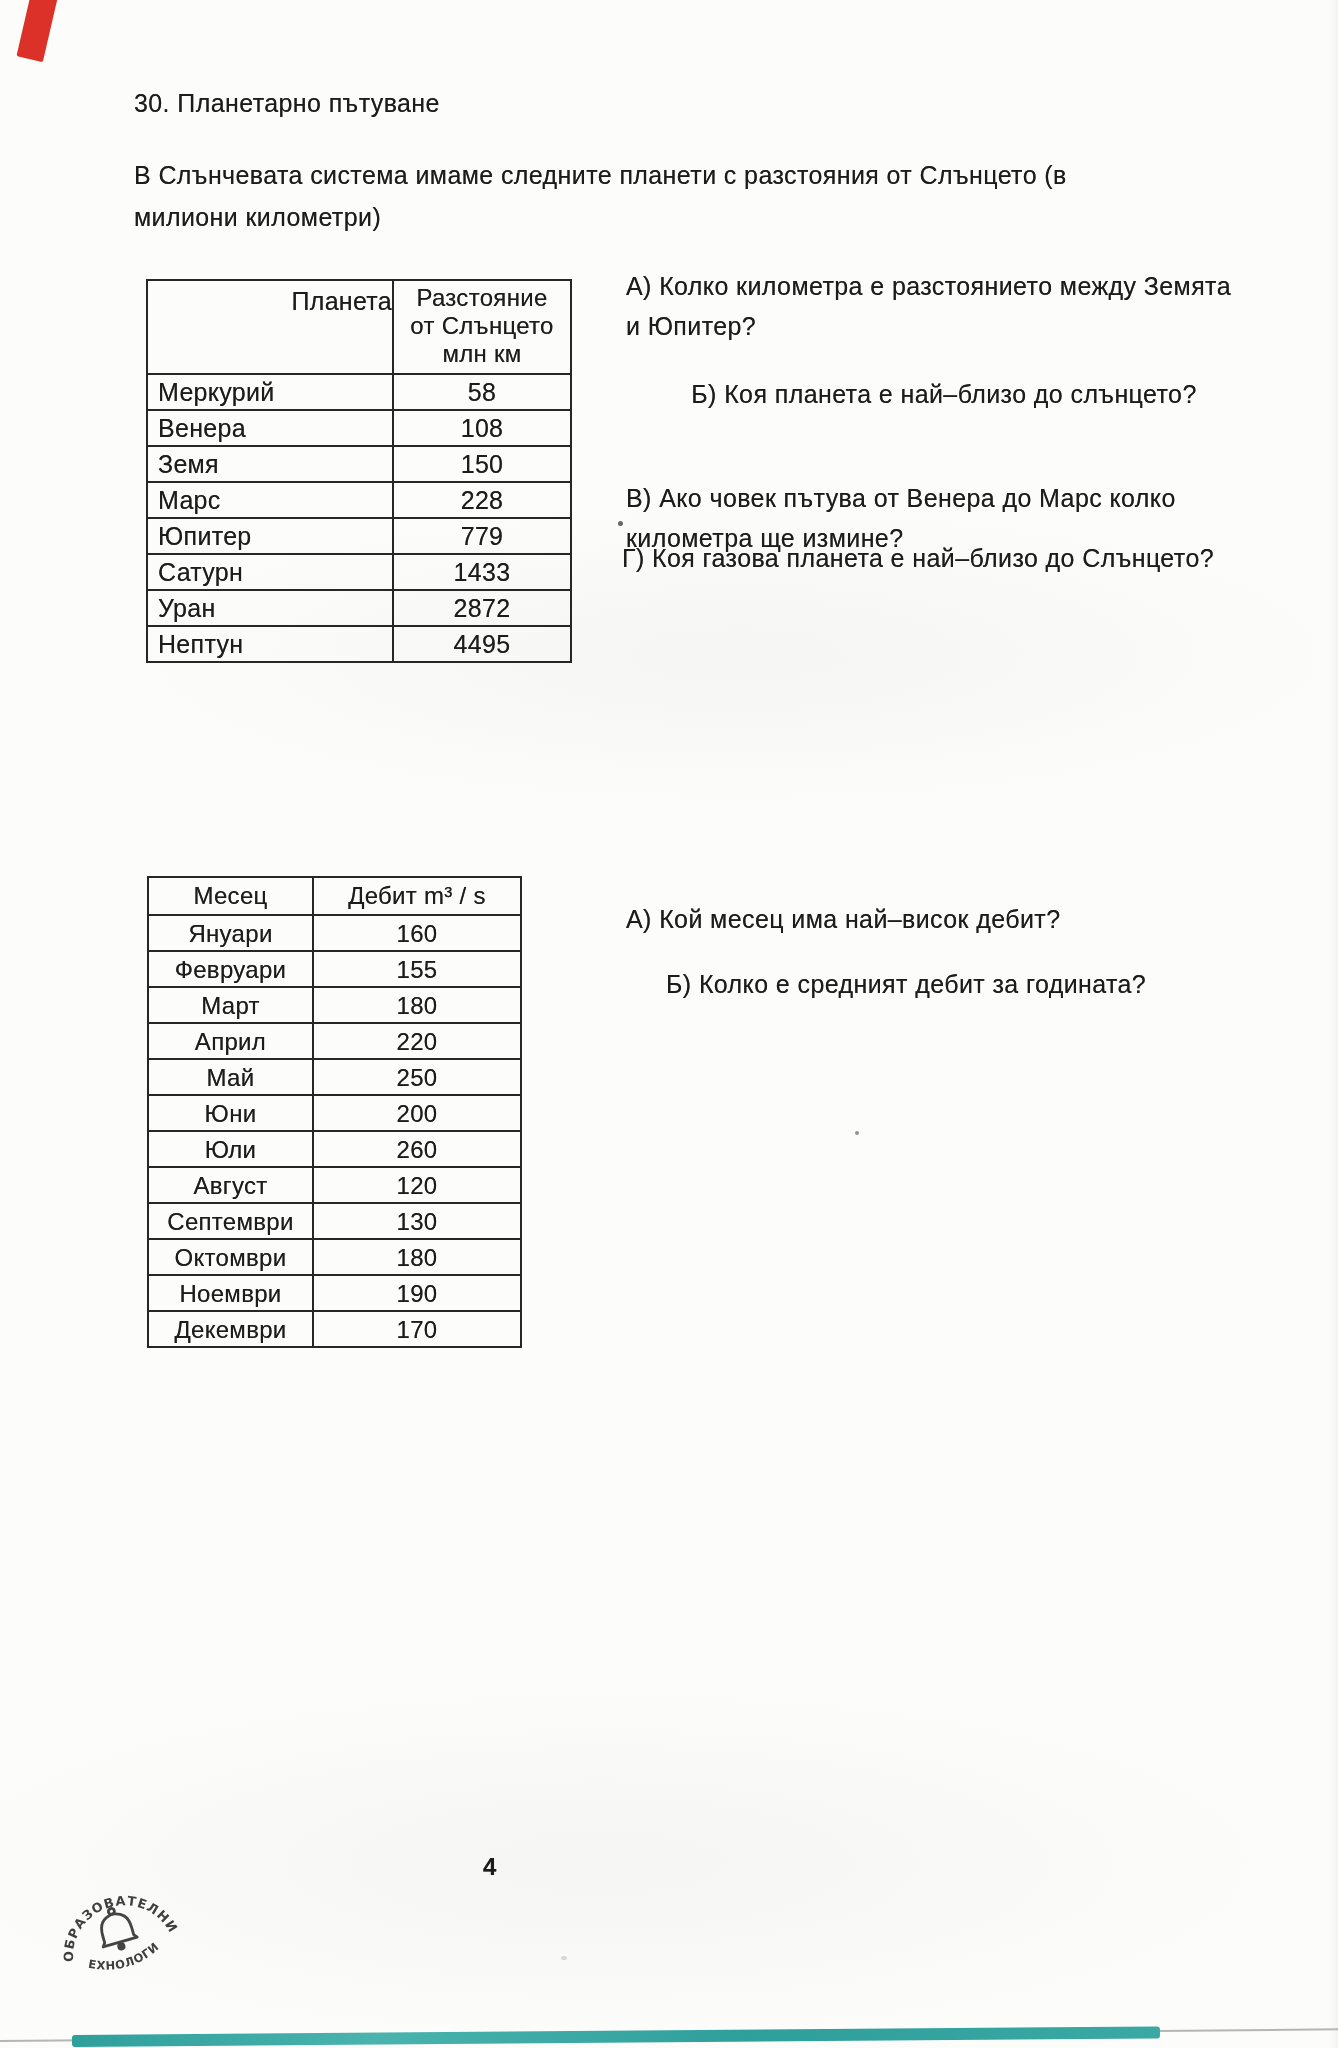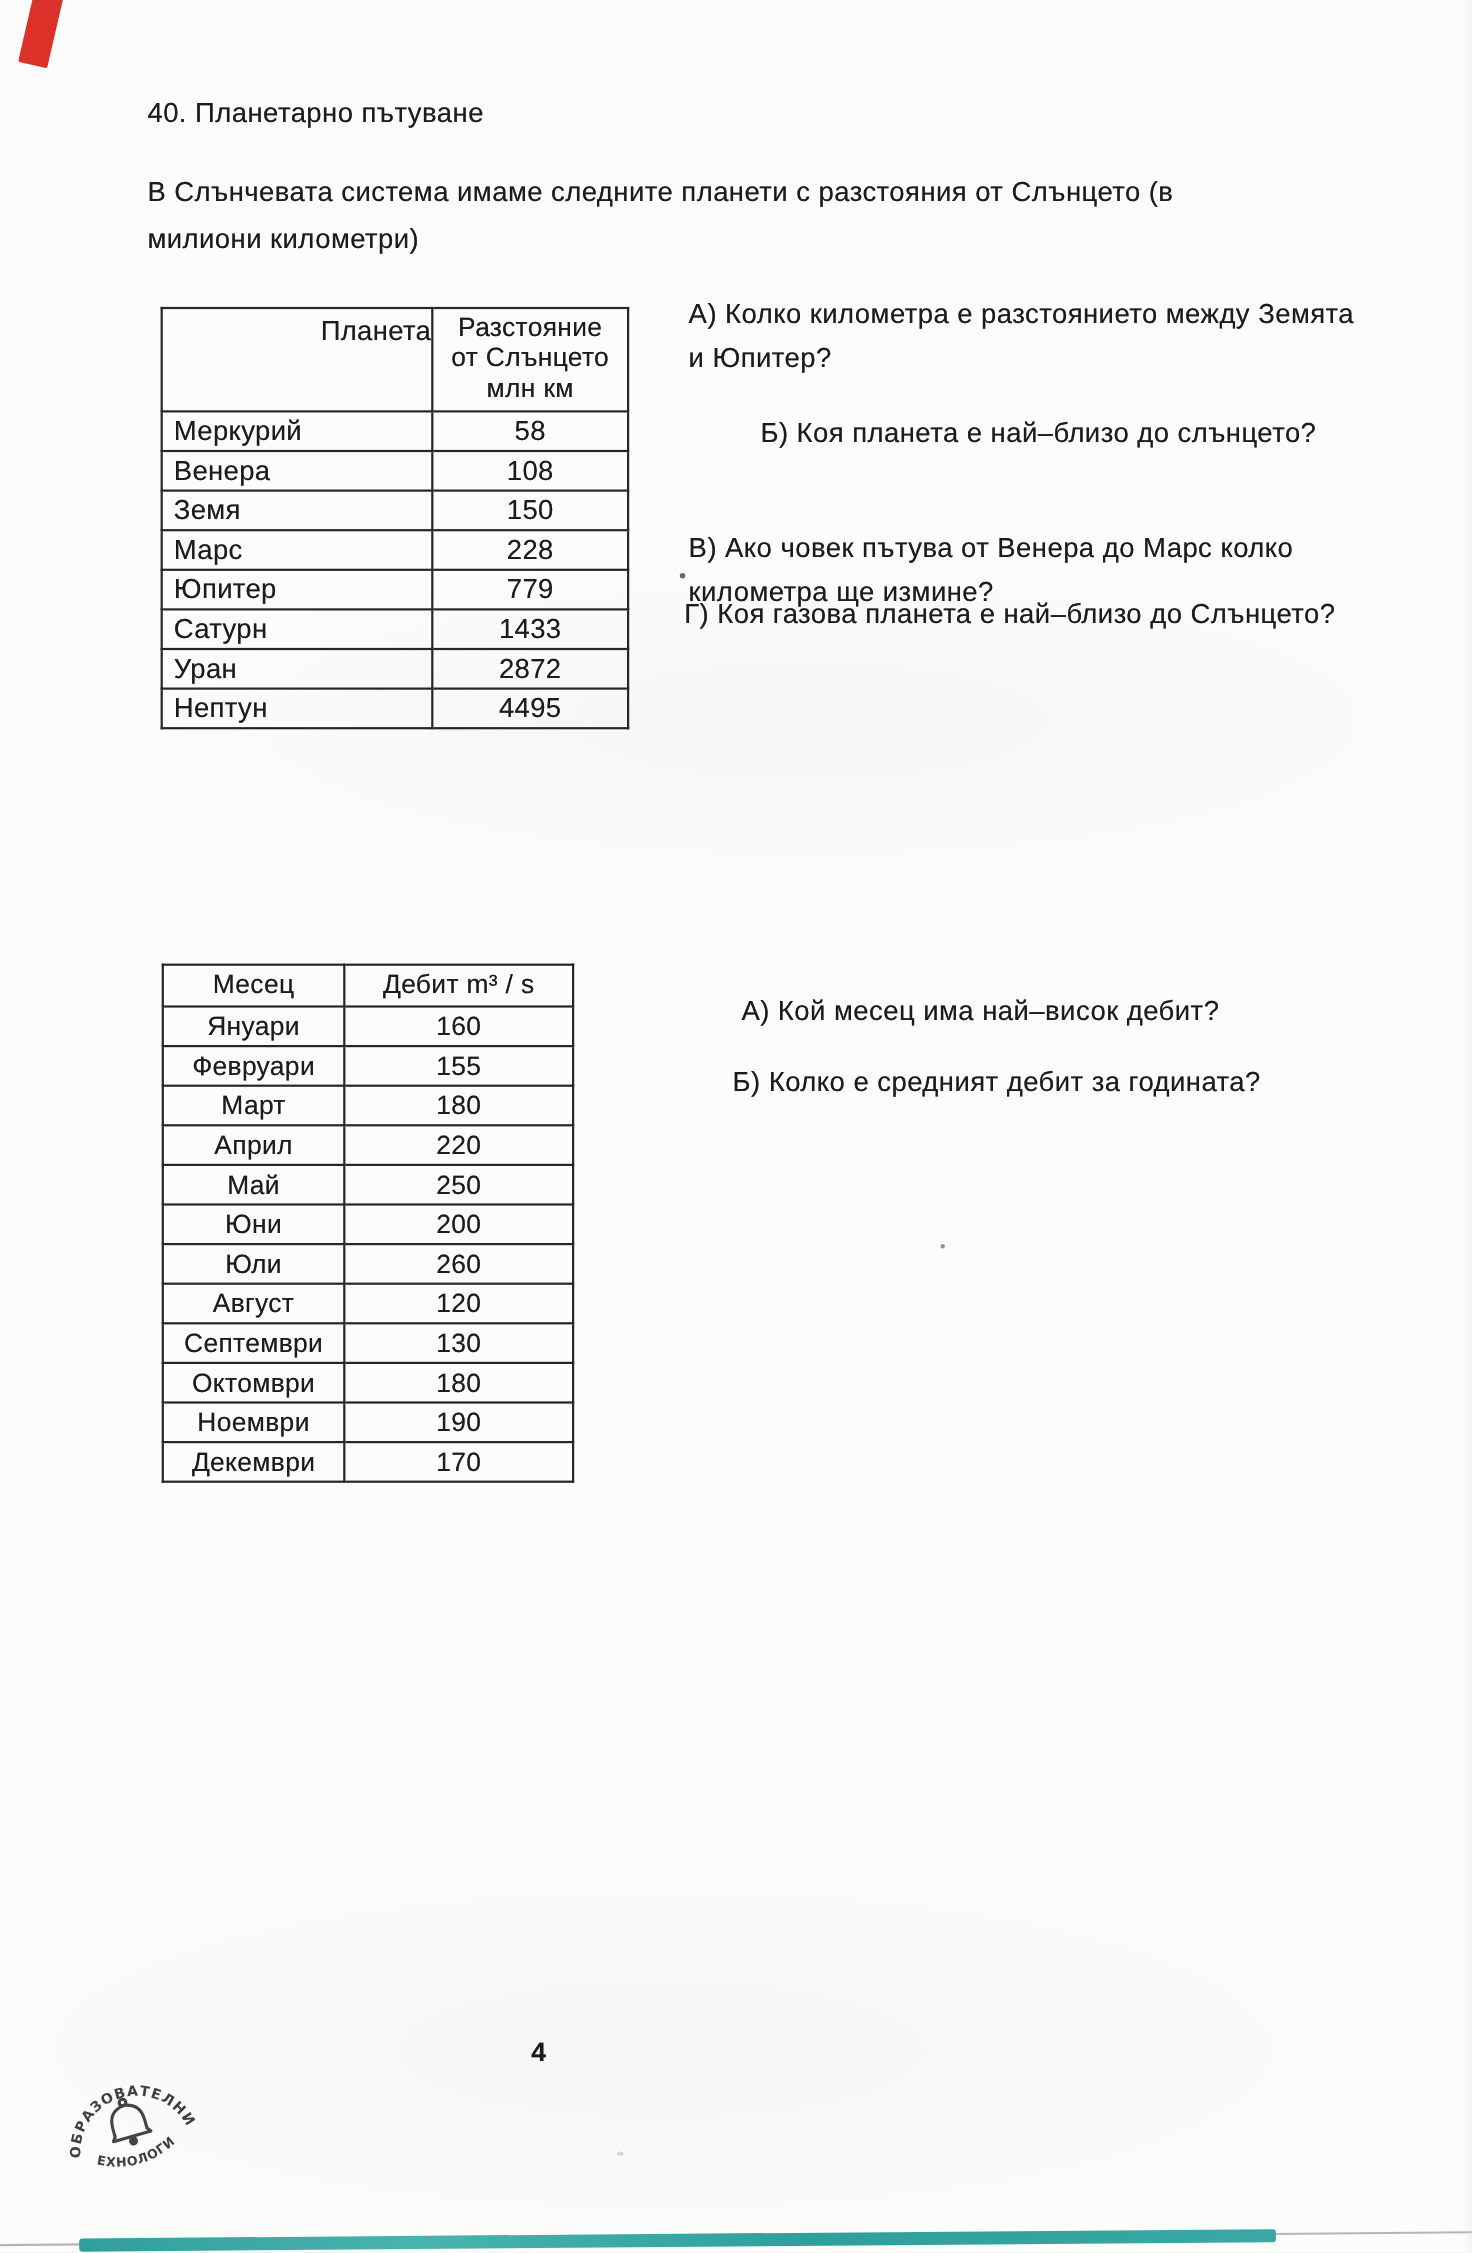--- a/index.html
+++ b/index.html
@@ -53,21 +53,21 @@
   .d2 { left:855px; top:1131px; width:4px; height:4px; opacity:.6; }
   .d3 { left:561px; top:1956px; width:6px; height:4px; opacity:.25; background:#777; }
 </style>
 </head>
 <body>
 
 <div class="scan-page">
 
   <div class="red-mark"></div>
 
-  <div class="txt" style="left:134px; top:90px; line-height:27px;">40. Планетарно пътуване</div>
+  <div class="txt" style="left:134px; top:90px; line-height:27px;">30. Планетарно пътуване</div>
 
   <div class="txt" style="left:134px; top:154px; width:1090px; line-height:42px;">В Слънчевата система имаме следните планети с разстояния от Слънцето (в
 милиони километри)</div>
 
   <table class="doc-table t1" style="left:146px; top:279px;">
     <colgroup>
         <col class="c1">
         <col class="c2">
       </colgroup>
     <tbody>
@@ -174,21 +174,21 @@
       <td>Ноември</td>
       <td>190</td>
     </tr>
     <tr>
       <td>Декември</td>
       <td>170</td>
     </tr>
   </tbody>
     </table>
 
-  <div class="txt" style="left:626px; top:899px; width:640px; line-height:40px;margin-left:48px;">А) Кой месец има най–висок дебит?</div>
+  <div class="txt" style="left:626px; top:899px; width:640px; line-height:40px;">А) Кой месец има най–висок дебит?</div>
   <div class="txt" style="left:626px; top:964px; width:640px; line-height:40px;margin-left:40px;">Б) Колко е средният дебит за годината?</div>
 
   <div class="dot d1"></div>
   <div class="dot d2"></div>
   <div class="dot d3"></div>
 
   <div class="page-num">4</div>
 
   <div class="stamp">
     <svg width="124" height="118" viewBox="0 0 140 130">

